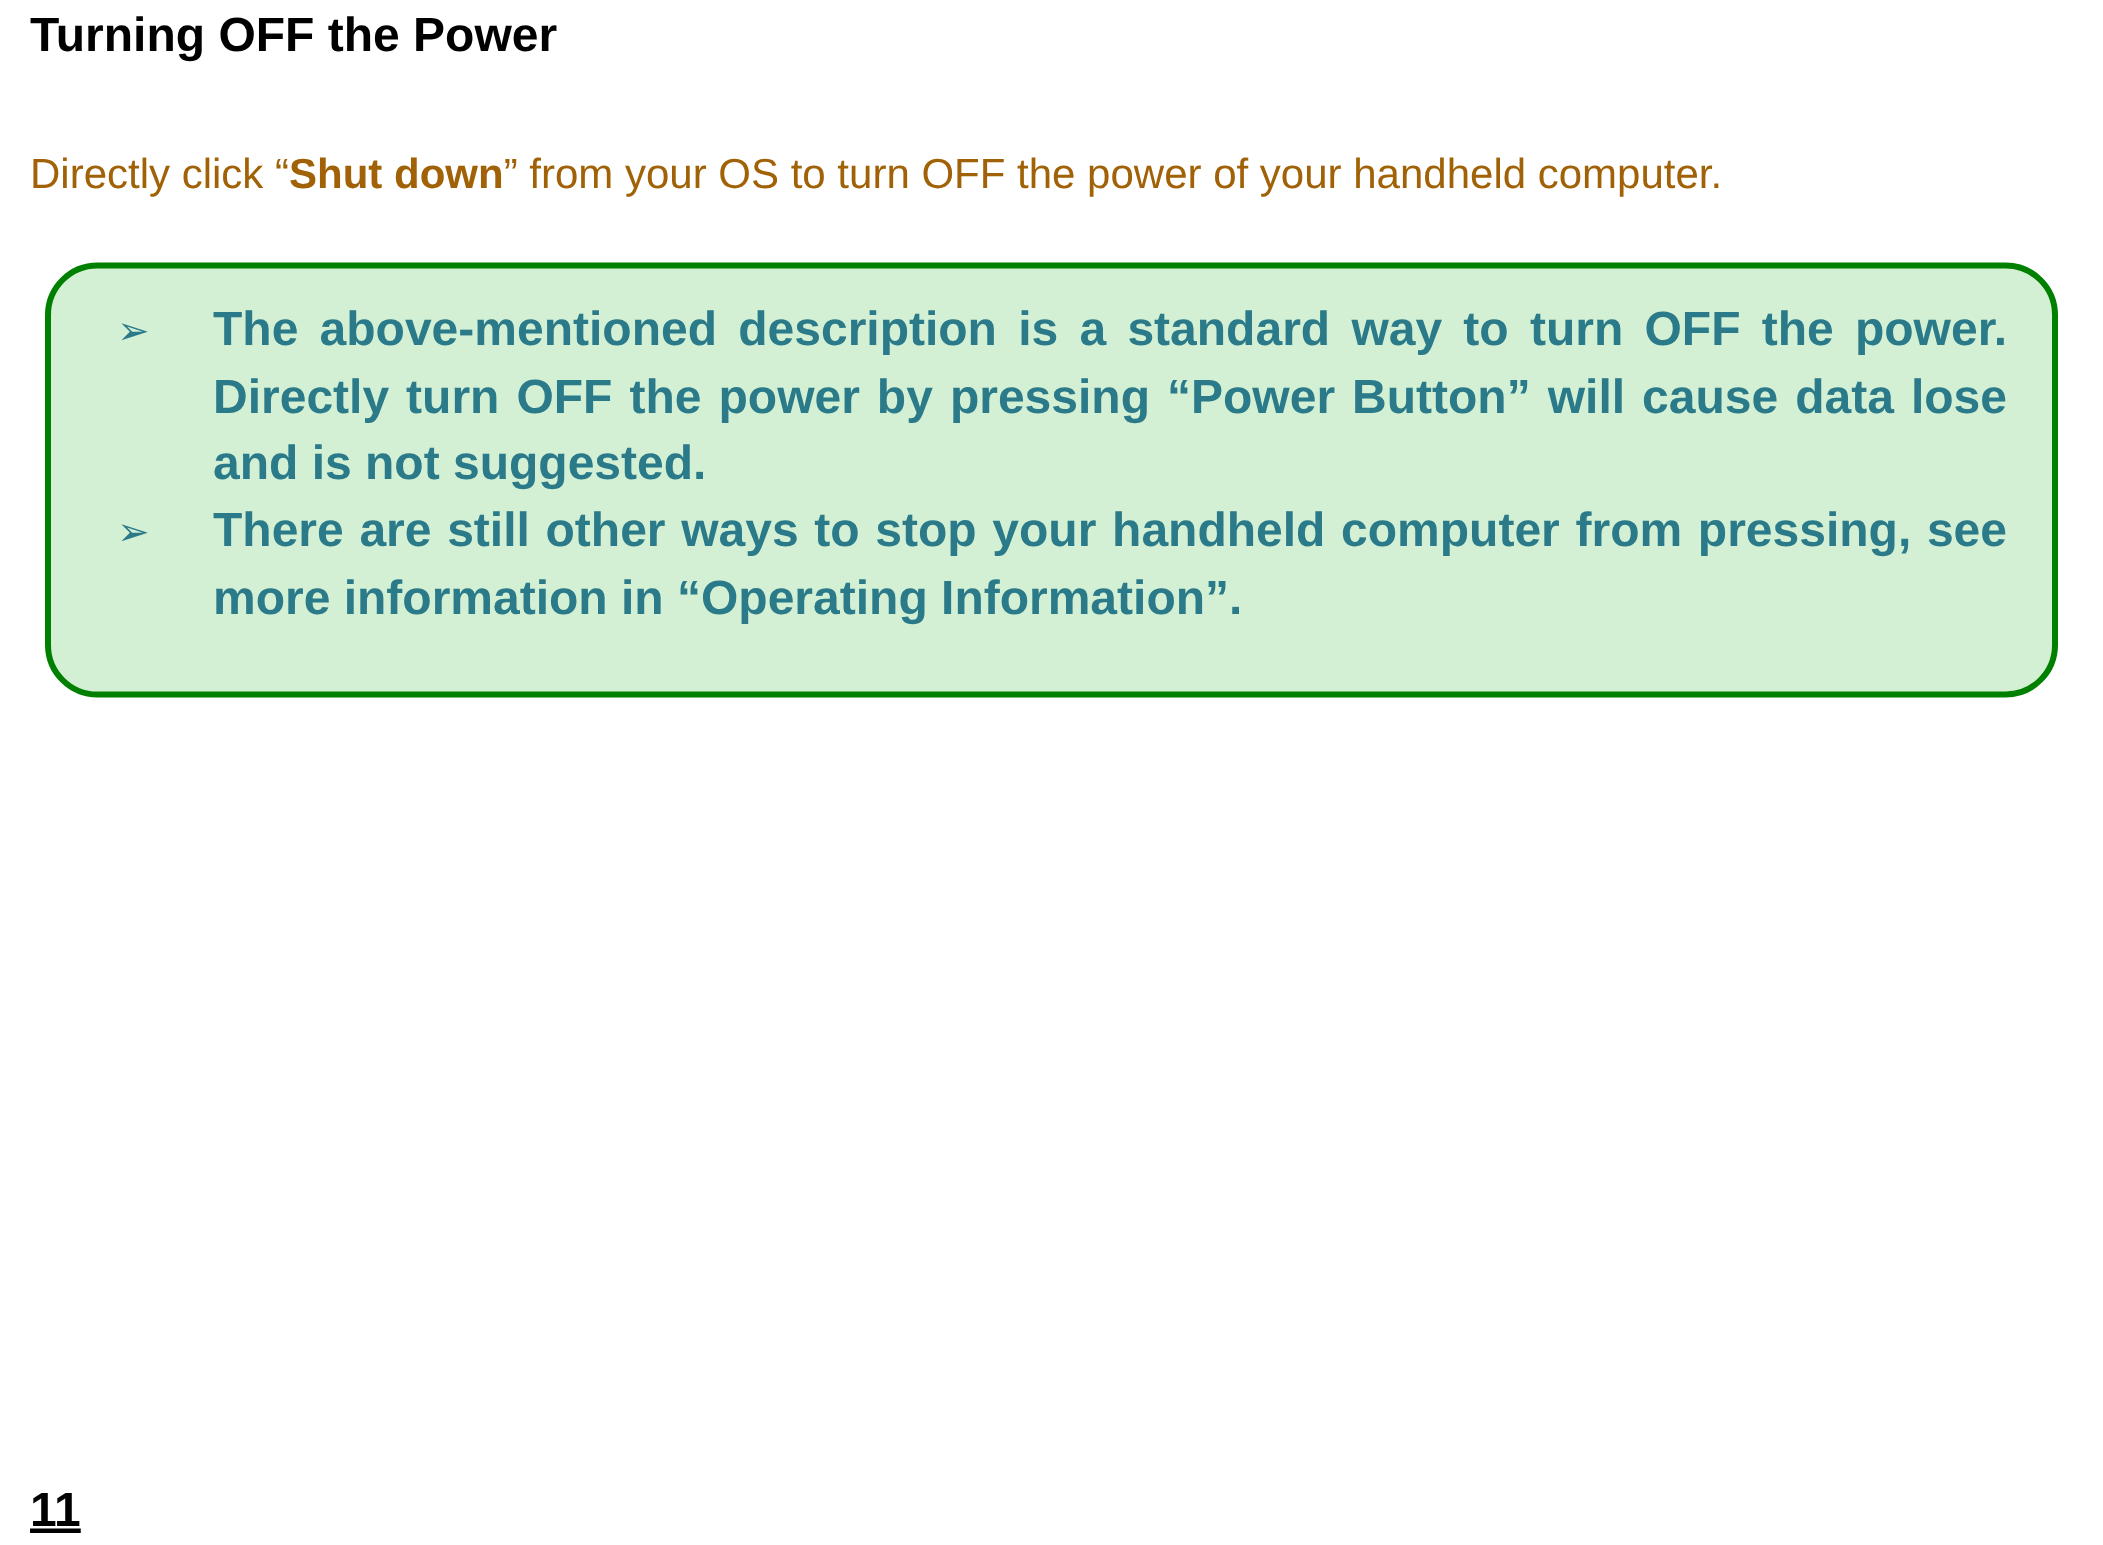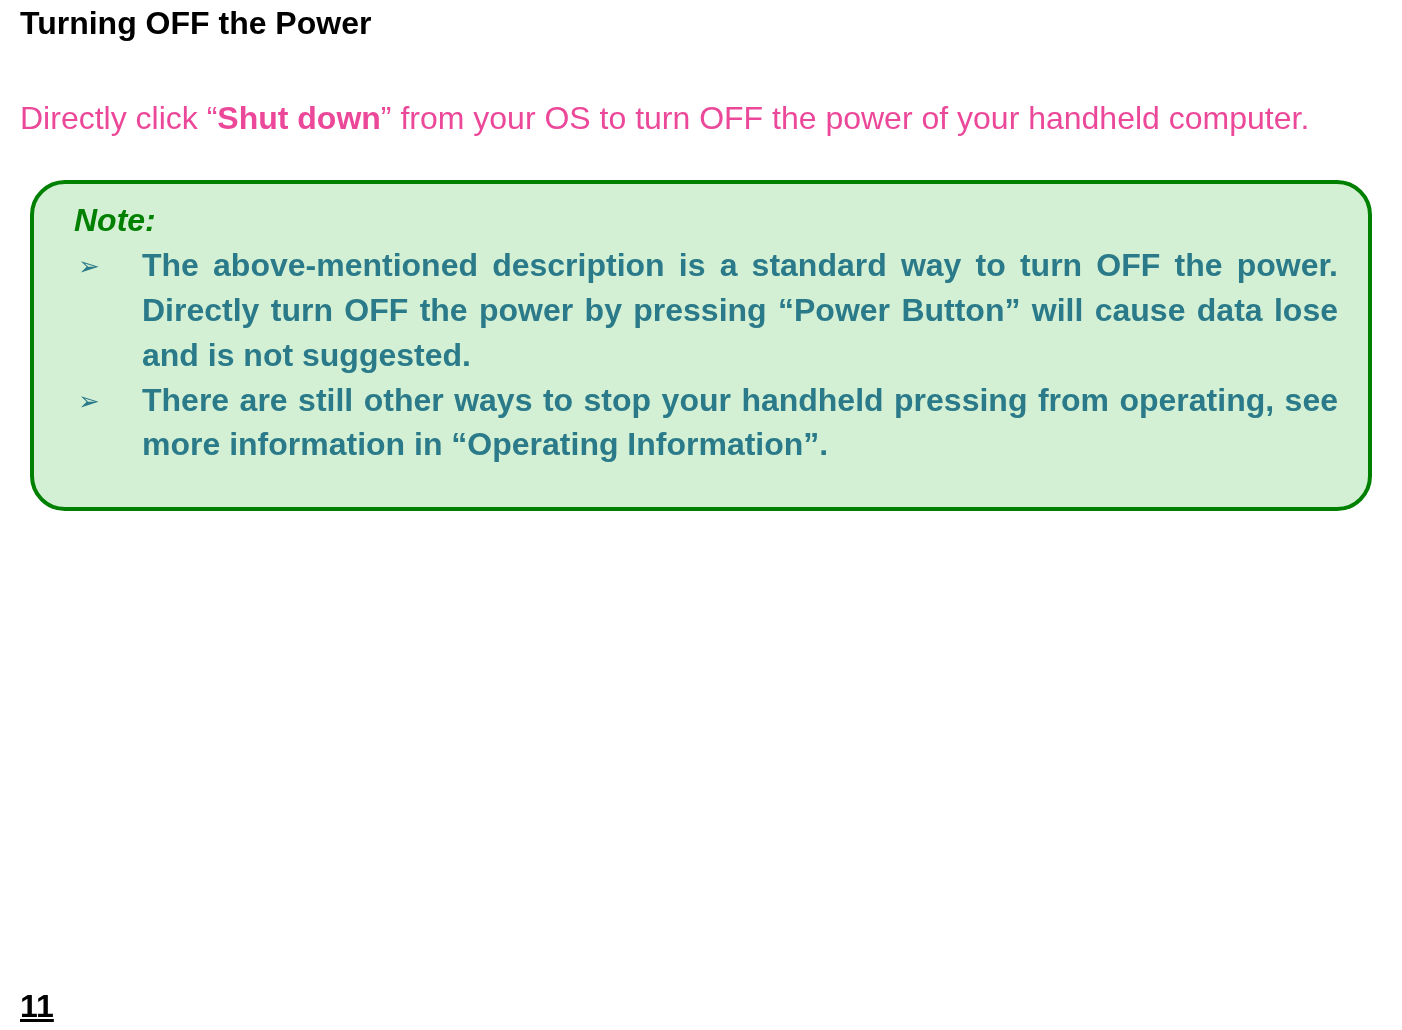--- a/index.html
+++ b/index.html
@@ -19,22 +19,22 @@
       padding: 0 20px 0 20px;
     }
     .heading {
       font-size: 32px;
       font-weight: bold;
       color: #000000;
       margin-bottom: 55px;
       margin-top: 5px;
     }
     .intro-paragraph {
-      font-size: 32px;
-      color: #ec4899;
+      font-size: 28px;
+      color: #a16207;
       line-height: 1.35;
       text-align: justify;
       margin-bottom: 40px;
     }
     .intro-paragraph .bold {
       font-weight: bold;
     }
     .note-box {
       border: 4px solid #008000;
       border-radius: 35px;
@@ -88,27 +88,26 @@
 <body>
 
 <div class="content">
   <h2 class="heading">Turning OFF the Power</h2>
 
   <p class="intro-paragraph">
     <span>Directly click “</span><span class="bold">Shut down</span><span>” from your OS to turn OFF the power of your handheld computer.</span>
   </p>
 
   <div class="note-box">
-    <div class="note-title">Note:</div>
     <ul class="note-list">
       <li class="note-item">
         <span class="note-bullet">➢</span>
         <span class="note-text">The above-mentioned description is a standard way to turn OFF the power. Directly turn OFF the power by pressing “Power Button” will cause data lose and is not suggested.</span>
       </li>
       <li class="note-item">
         <span class="note-bullet">➢</span>
-        <span class="note-text">There are still other ways to stop your handheld pressing from operating, see more information in “Operating Information”.</span>
+        <span class="note-text">There are still other ways to stop your handheld computer from pressing, see more information in “Operating Information”.</span>
       </li>
     </ul>
   </div>
 </div>
 
 <div class="page-number">11</div>
 
 </body></html>

